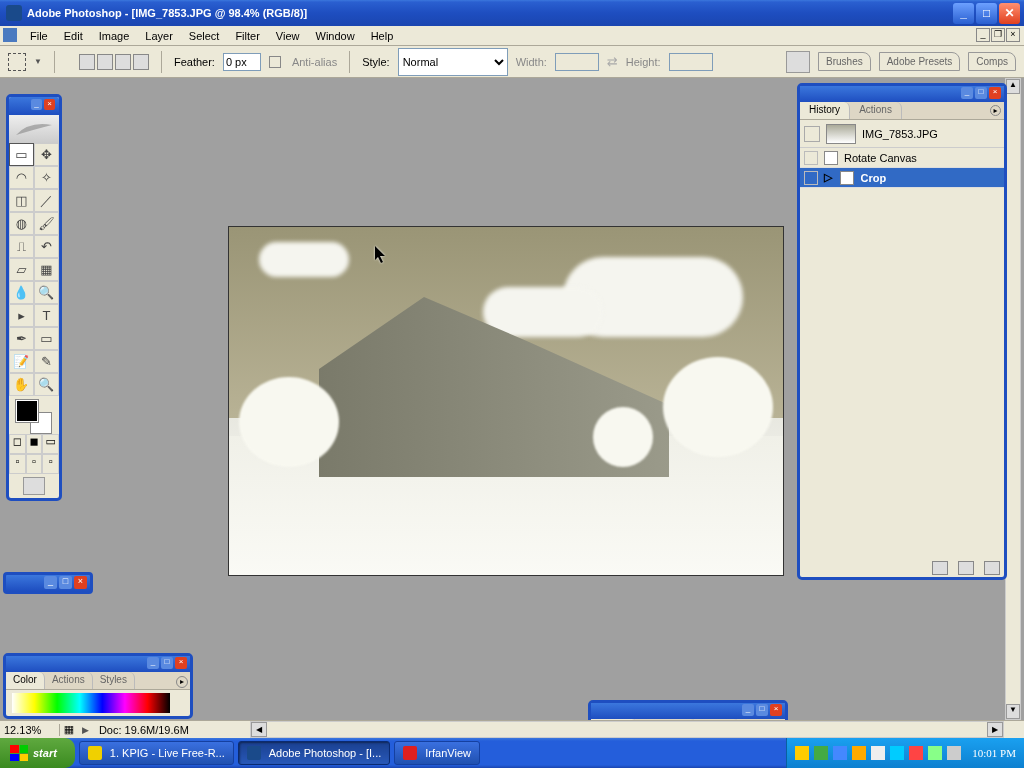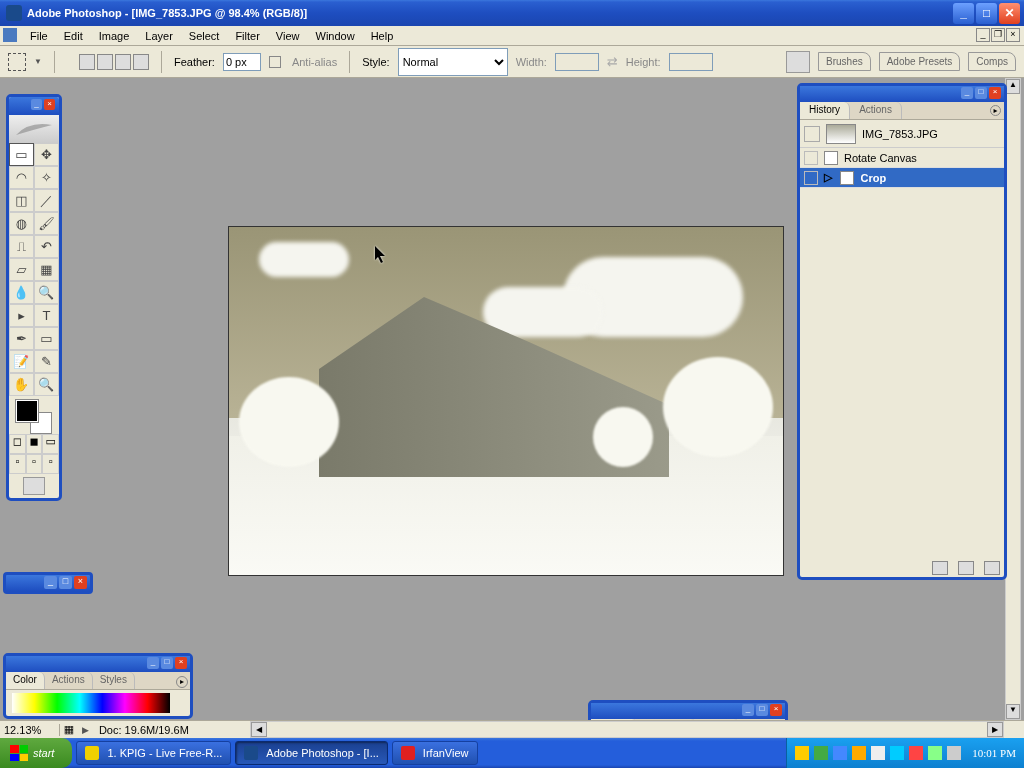--- a/index.html
+++ b/index.html
@@ -126,21 +126,21 @@
 .statusbar .arrw { font-size:9px; color:#555; margin-left:4px; }
 .hscroll { position:absolute; bottom:30px; left:250px; right:20px; height:17px; background:#ece9d8; border:1px solid #ccc; }
 .hscroll .sarr { width:16px; height:15px; background:#ddd; border:1px solid #999; display:inline-flex; align-items:center; justify-content:center; font-size:8px; }
 .hscroll .sarr.l { float:left; } .hscroll .sarr.r { float:right; }
 .vscroll { position:absolute; right:3px; top:78px; bottom:48px; width:16px; background:#ece9d8; border:1px solid #ccc; }
 .vscroll .sarr { width:14px; height:15px; background:#ddd; border:1px solid #999; font-size:8px; text-align:center; }
 .vscroll .sarr.b { position:absolute; bottom:0; }
 
 
 .taskbar { position:absolute; bottom:0; left:0; right:0; height:30px; background:linear-gradient(to bottom,#3b77dd 0%,#245edb 10%,#245edb 90%,#1a45b0 100%); display:flex; align-items:center; }
-.taskbar .start { height:30px; padding:0 18px 0 10px; background:linear-gradient(to bottom,#5fa93f,#3a8a1f); color:#fff; font-weight:normal; font-style:italic; display:flex; align-items:center; border-radius:0 10px 10px 0; font-size:13px; }
+.taskbar .start { height:30px; padding:0 18px 0 10px; background:linear-gradient(to bottom,#5fa93f,#3a8a1f); color:#fff; font-weight:bold; font-style:italic; display:flex; align-items:center; border-radius:0 10px 10px 0; font-size:13px; }
 .taskbar .start .winlogo { width:18px; height:16px; margin-right:5px; display:grid; grid-template-columns:1fr 1fr; grid-template-rows:1fr 1fr; gap:1px; }
 .taskbar .start .winlogo span:nth-child(1){background:#f00;} .taskbar .start .winlogo span:nth-child(2){background:#0c0;}
 .taskbar .start .winlogo span:nth-child(3){background:#00f;} .taskbar .start .winlogo span:nth-child(4){background:#fc0;}
 .taskbar .task { height:24px; margin-left:4px; padding:0 8px; background:linear-gradient(to bottom,#3a70e0,#2050b0); border:1px solid #1540a0; border-radius:3px; color:#fff; display:flex; align-items:center; gap:8px; max-width:160px; font-size:11px; }
 .taskbar .task.active { background:linear-gradient(to bottom,#1a4090,#2858b8); border:1px solid #0a2a70; box-shadow:inset 1px 1px 2px rgba(0,0,0,0.4); }
 .taskbar .task .tico { width:14px; height:14px; background:#fff; border-radius:2px; }
 .taskbar .tray { margin-left:auto; height:30px; background:linear-gradient(to bottom,#1aa0f0,#0d80d0); display:flex; align-items:center; padding:0 8px; gap:5px; color:#fff; border-left:1px solid #0a60a0; }
 .taskbar .tray .tico { width:14px; height:14px; }
 .taskbar .tray .time { margin-left:6px; font-size:11px;font-family:Liberation Serif, serif; }
 </style>

